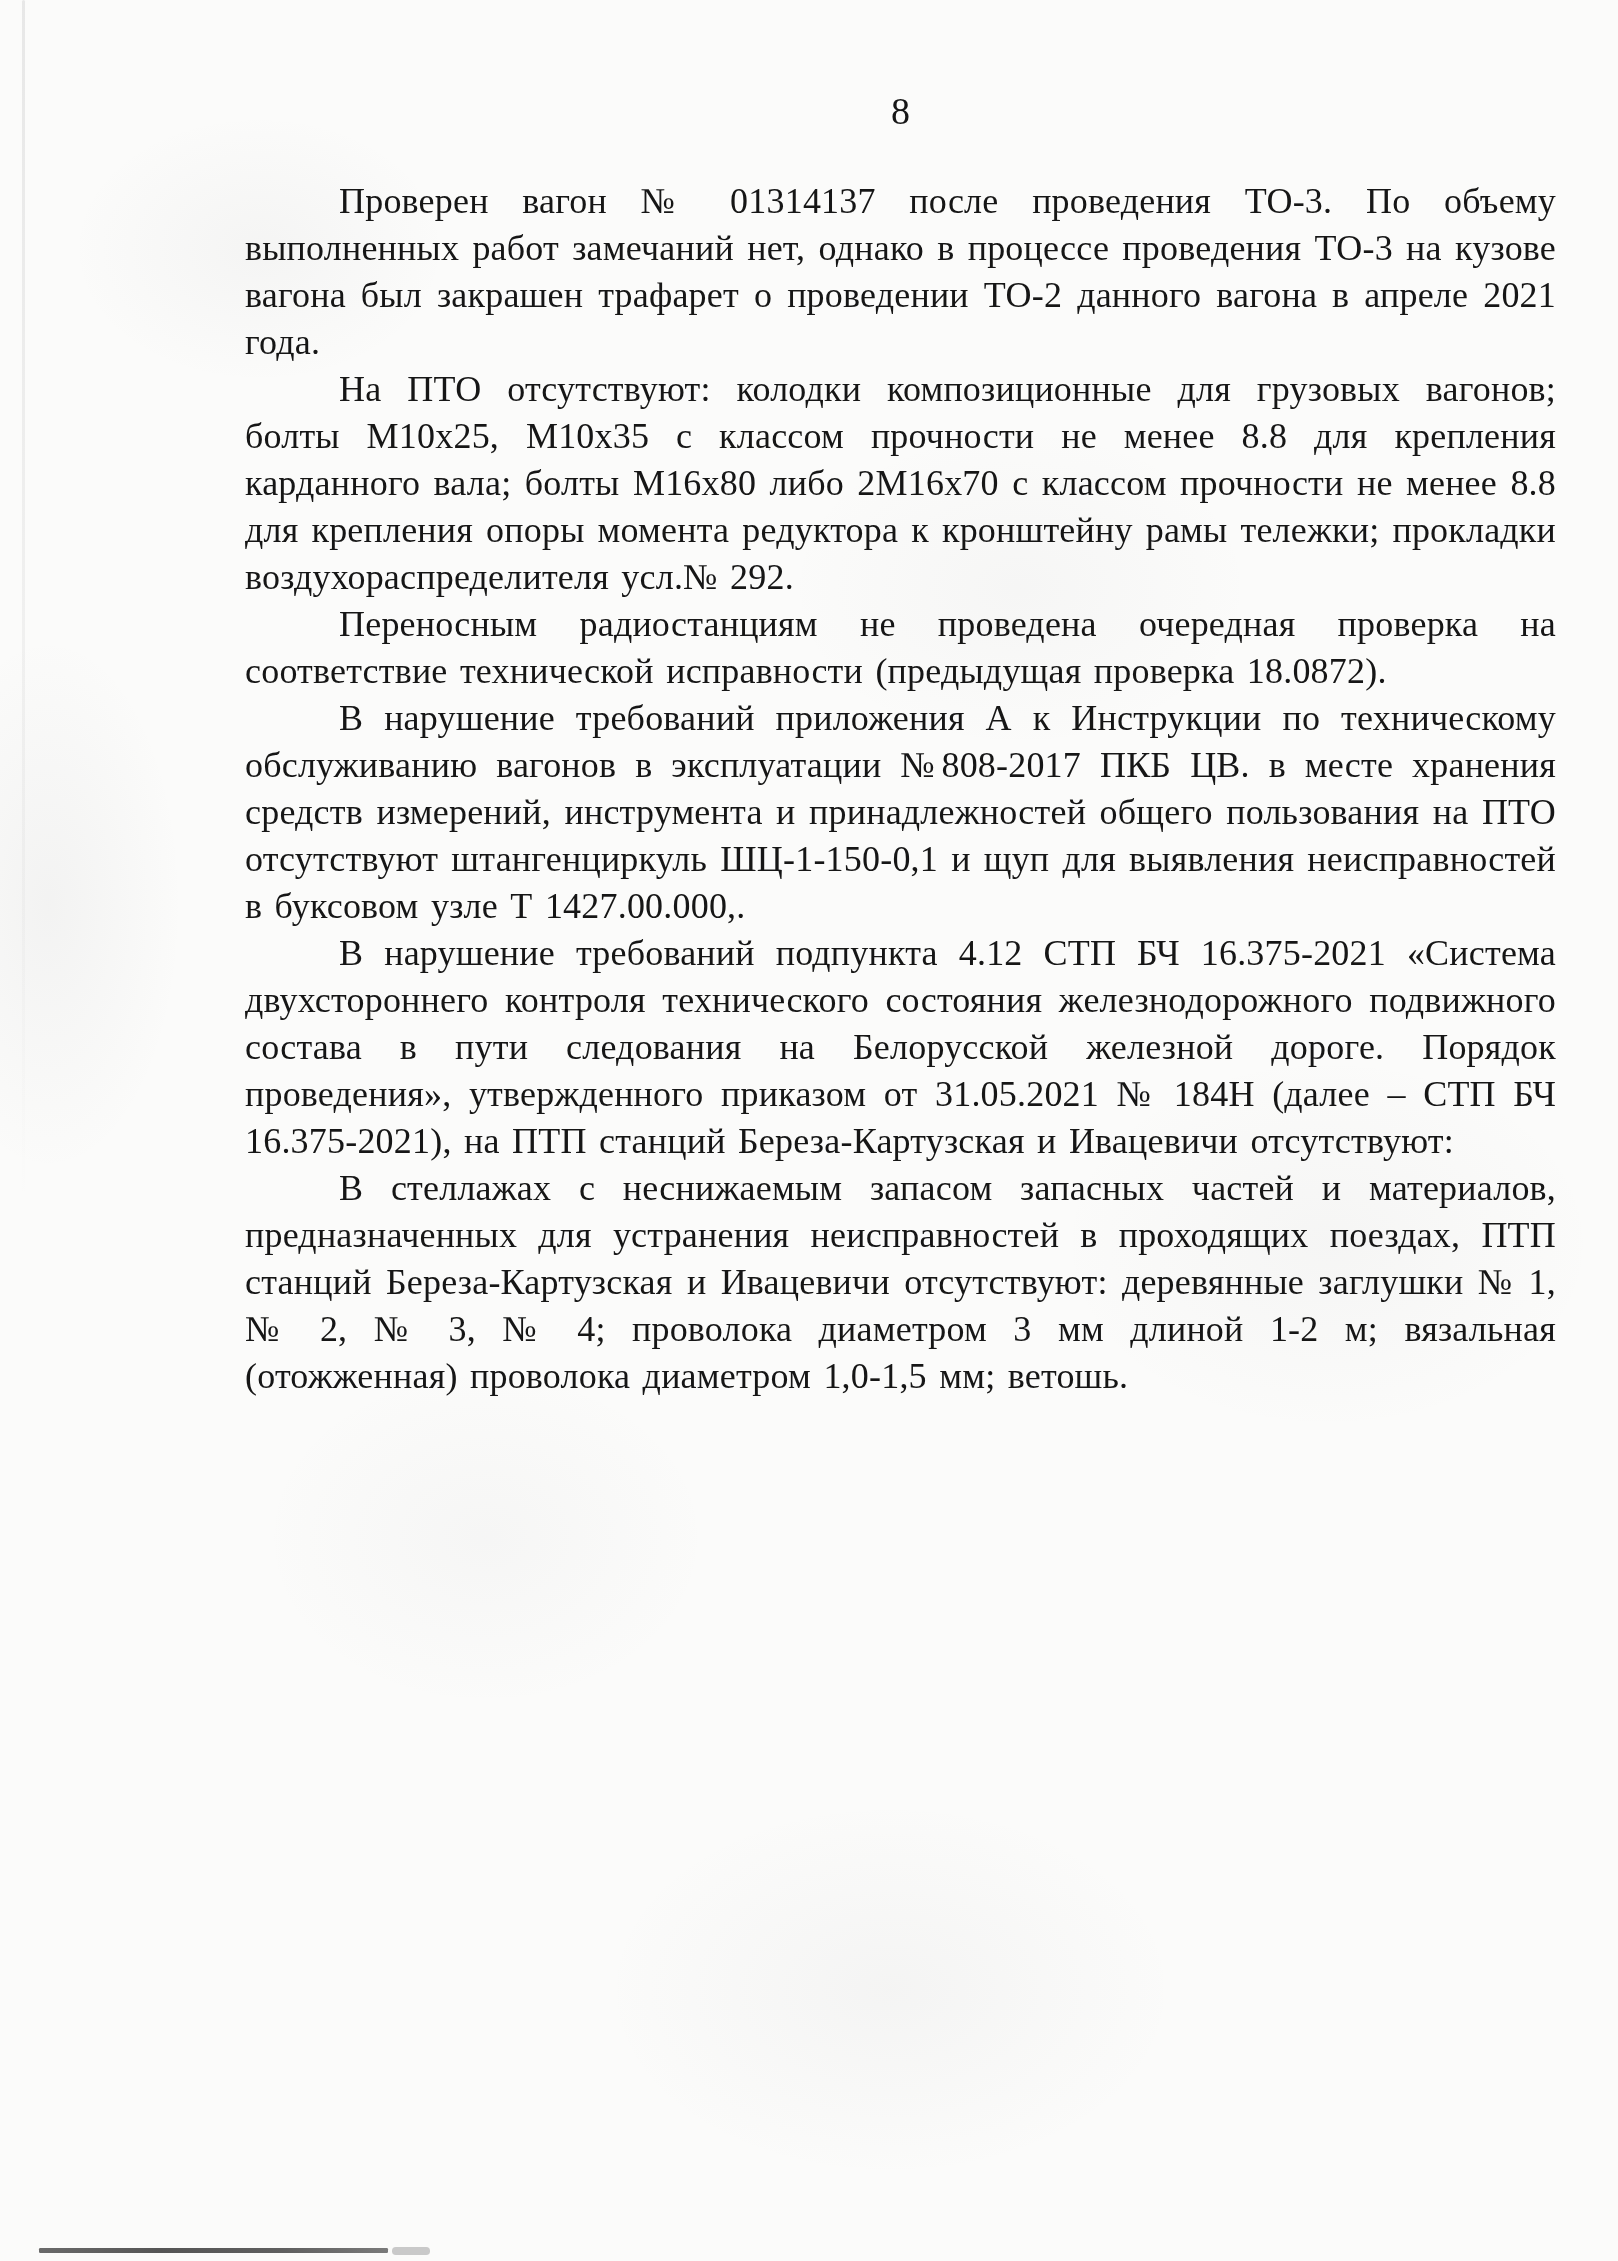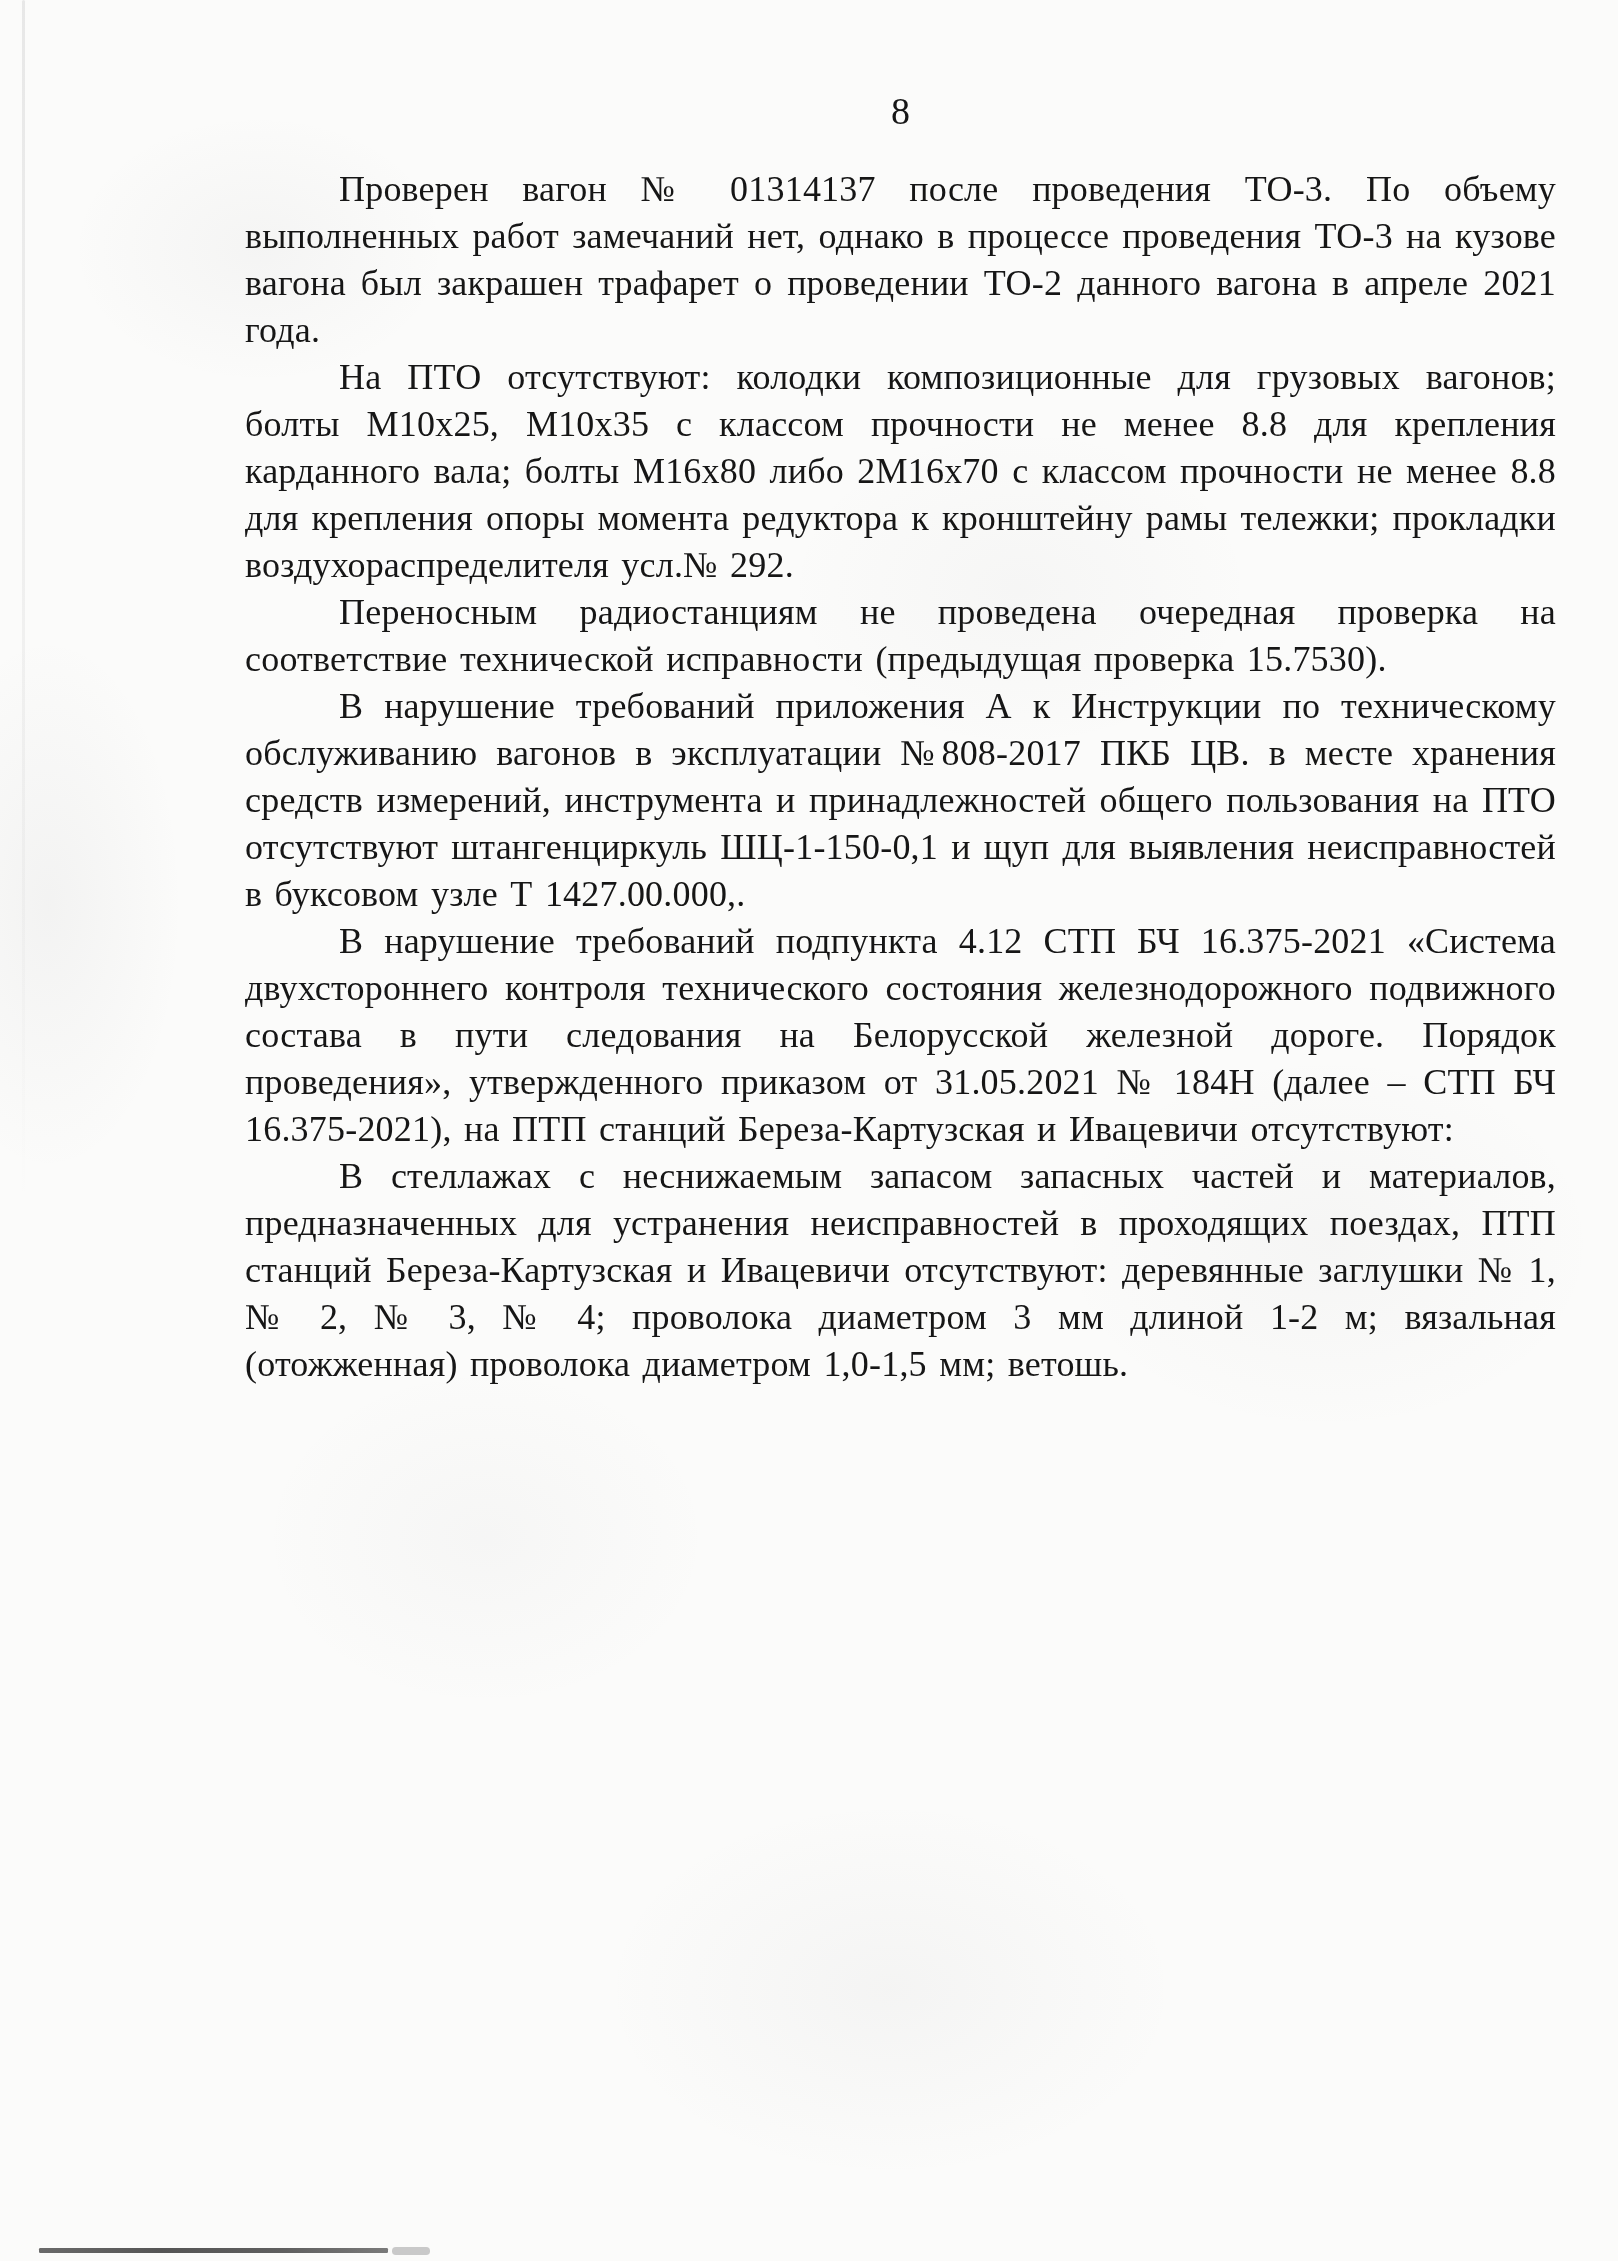--- a/index.html
+++ b/index.html
@@ -32,21 +32,21 @@
     top: 88px;
     width: 1311px;
     text-align: center;
     font-size: 38px;
     line-height: 47px;
     color: #161616;
   }
   .content {
     position: absolute;
     left: 245px;
-    top: 166px;
+    top: 178px;
     width: 1311px;
     text-align: justify;
   }
   .content p {
     margin: 0;
     padding: 0;
     font-size: 36px;
     line-height: 47px;
     text-indent: 94px;
     word-spacing: 3.2px;
@@ -85,21 +85,21 @@
 </head>
 <body>
 
 <div class="page">
 
   <div class="page-number">8</div>
 
   <div class="content">
     <p>Проверен вагон № 01314137 после проведения ТО-3. По объему выполненных работ замечаний нет, однако в процессе проведения ТО-3 на кузове вагона был закрашен трафарет о проведении ТО-2 данного вагона в апреле 2021 года.</p>
     <p>На ПТО отсутствуют: колодки композиционные для грузовых вагонов; болты М10х25, М10х35 с классом прочности не менее 8.8 для крепления карданного вала; болты М16х80 либо 2М16х70 с классом прочности не менее 8.8 для крепления опоры момента редуктора к кронштейну рамы тележки; прокладки воздухораспределителя усл.№ 292.</p>
-    <p>Переносным радиостанциям не проведена очередная проверка на соответствие технической исправности (предыдущая проверка 15.7530).</p>
+    <p>Переносным радиостанциям не проведена очередная проверка на соответствие технической исправности (предыдущая проверка 18.0872).</p>
     <p>В нарушение требований приложения А к Инструкции по техническому обслуживанию вагонов в эксплуатации №808-2017 ПКБ ЦВ. в месте хранения средств измерений, инструмента и принадлежностей общего пользования на ПТО отсутствуют штангенциркуль ШЦ-1-150-0,1 и щуп для выявления неисправностей в буксовом узле Т 1427.00.000,.</p>
     <p>В нарушение требований подпункта 4.12 СТП БЧ 16.375-2021 «Система двухстороннего контроля технического состояния железнодорожного подвижного состава в пути следования на Белорусской железной дороге. Порядок проведения», утвержденного приказом от 31.05.2021 № 184Н (далее – СТП БЧ 16.375-2021), на ПТП станций Береза-Картузская и Ивацевичи отсутствуют:</p>
     <p>В стеллажах с неснижаемым запасом запасных частей и материалов, предназначенных для устранения неисправностей в проходящих поездах, ПТП станций Береза-Картузская и Ивацевичи отсутствуют: деревянные заглушки № 1, № 2, № 3, № 4; проволока диаметром 3 мм длиной 1-2 м; вязальная (отожженная) проволока диаметром 1,0-1,5 мм; ветошь.</p>
   </div>
 
   <div class="left-streak"></div>
   <div class="bottom-line"></div>
   <div class="bottom-line-tail"></div>
 
 </div>

